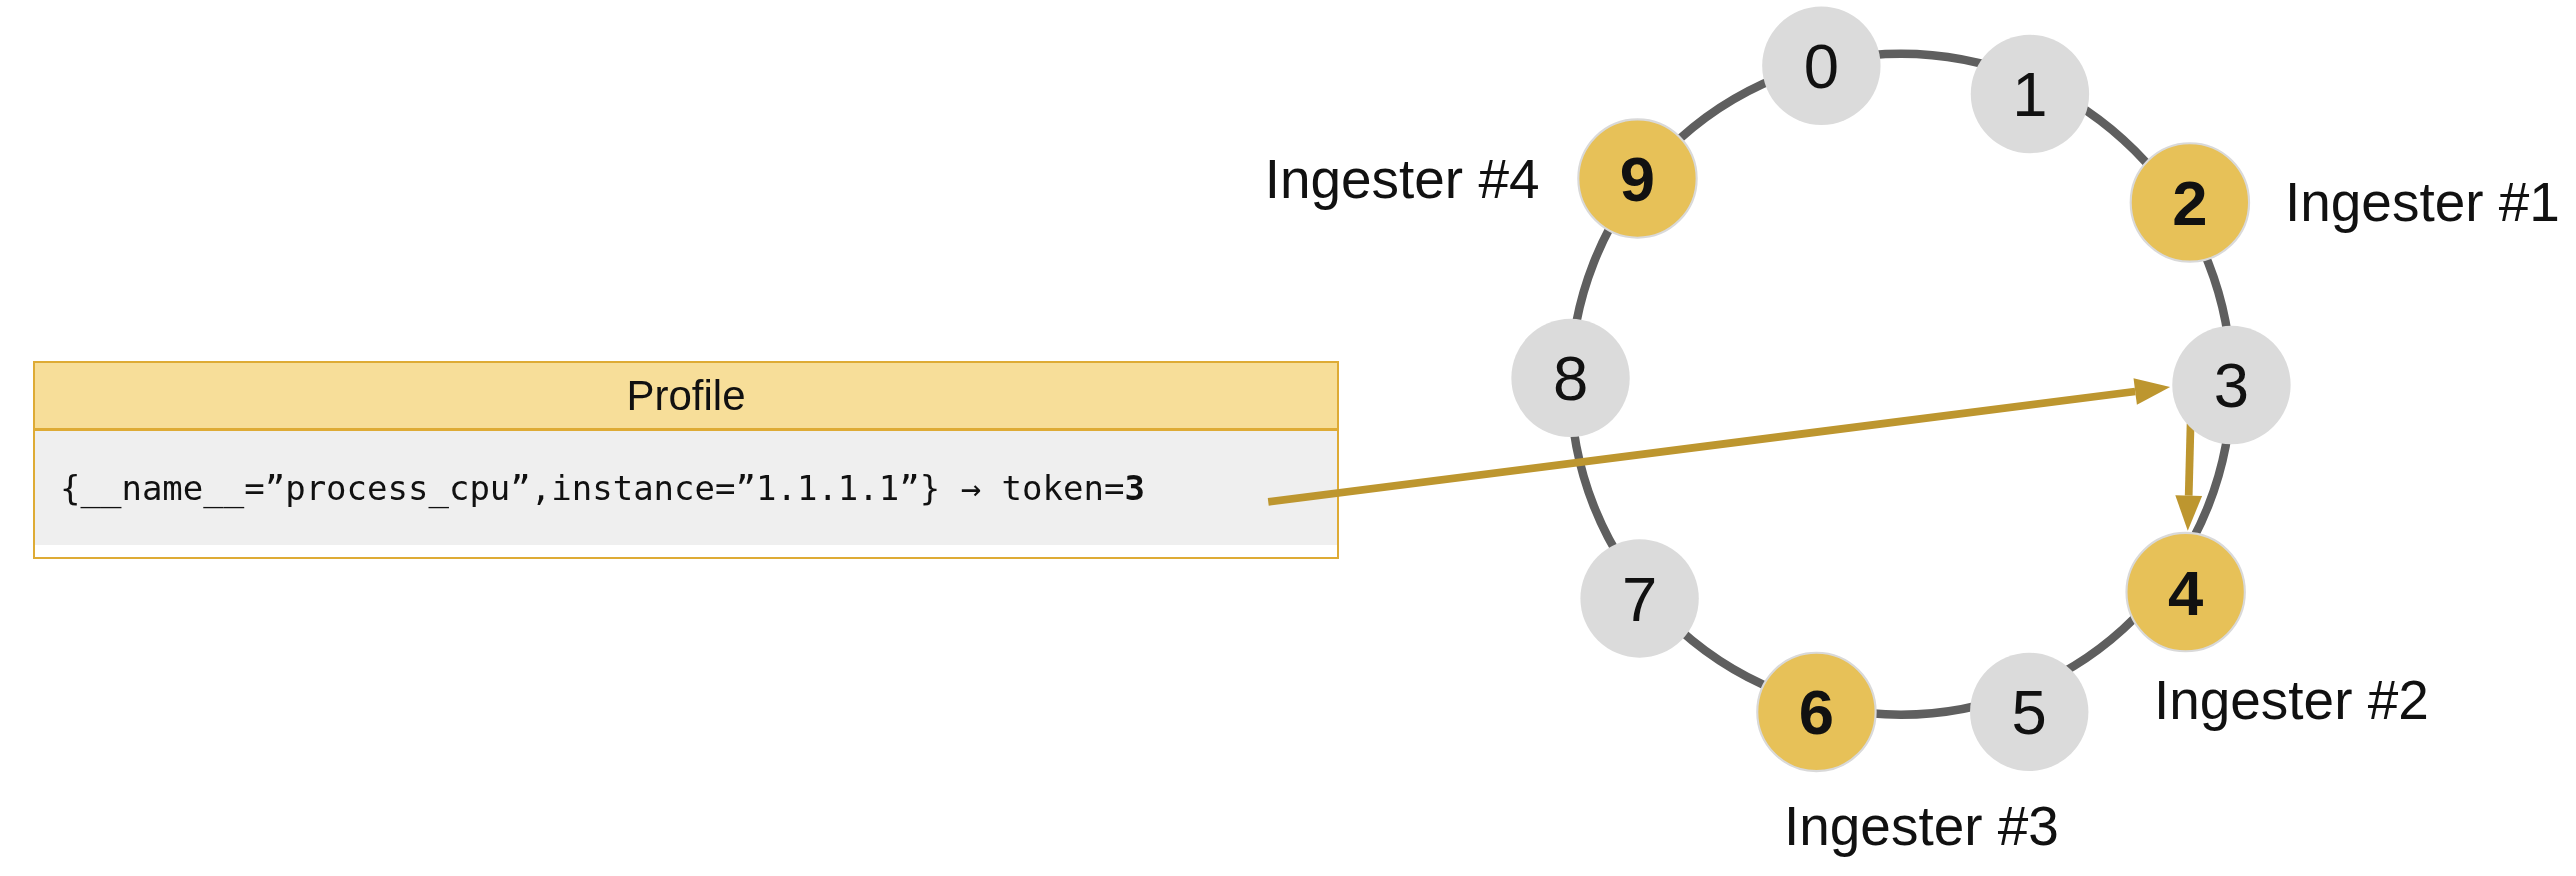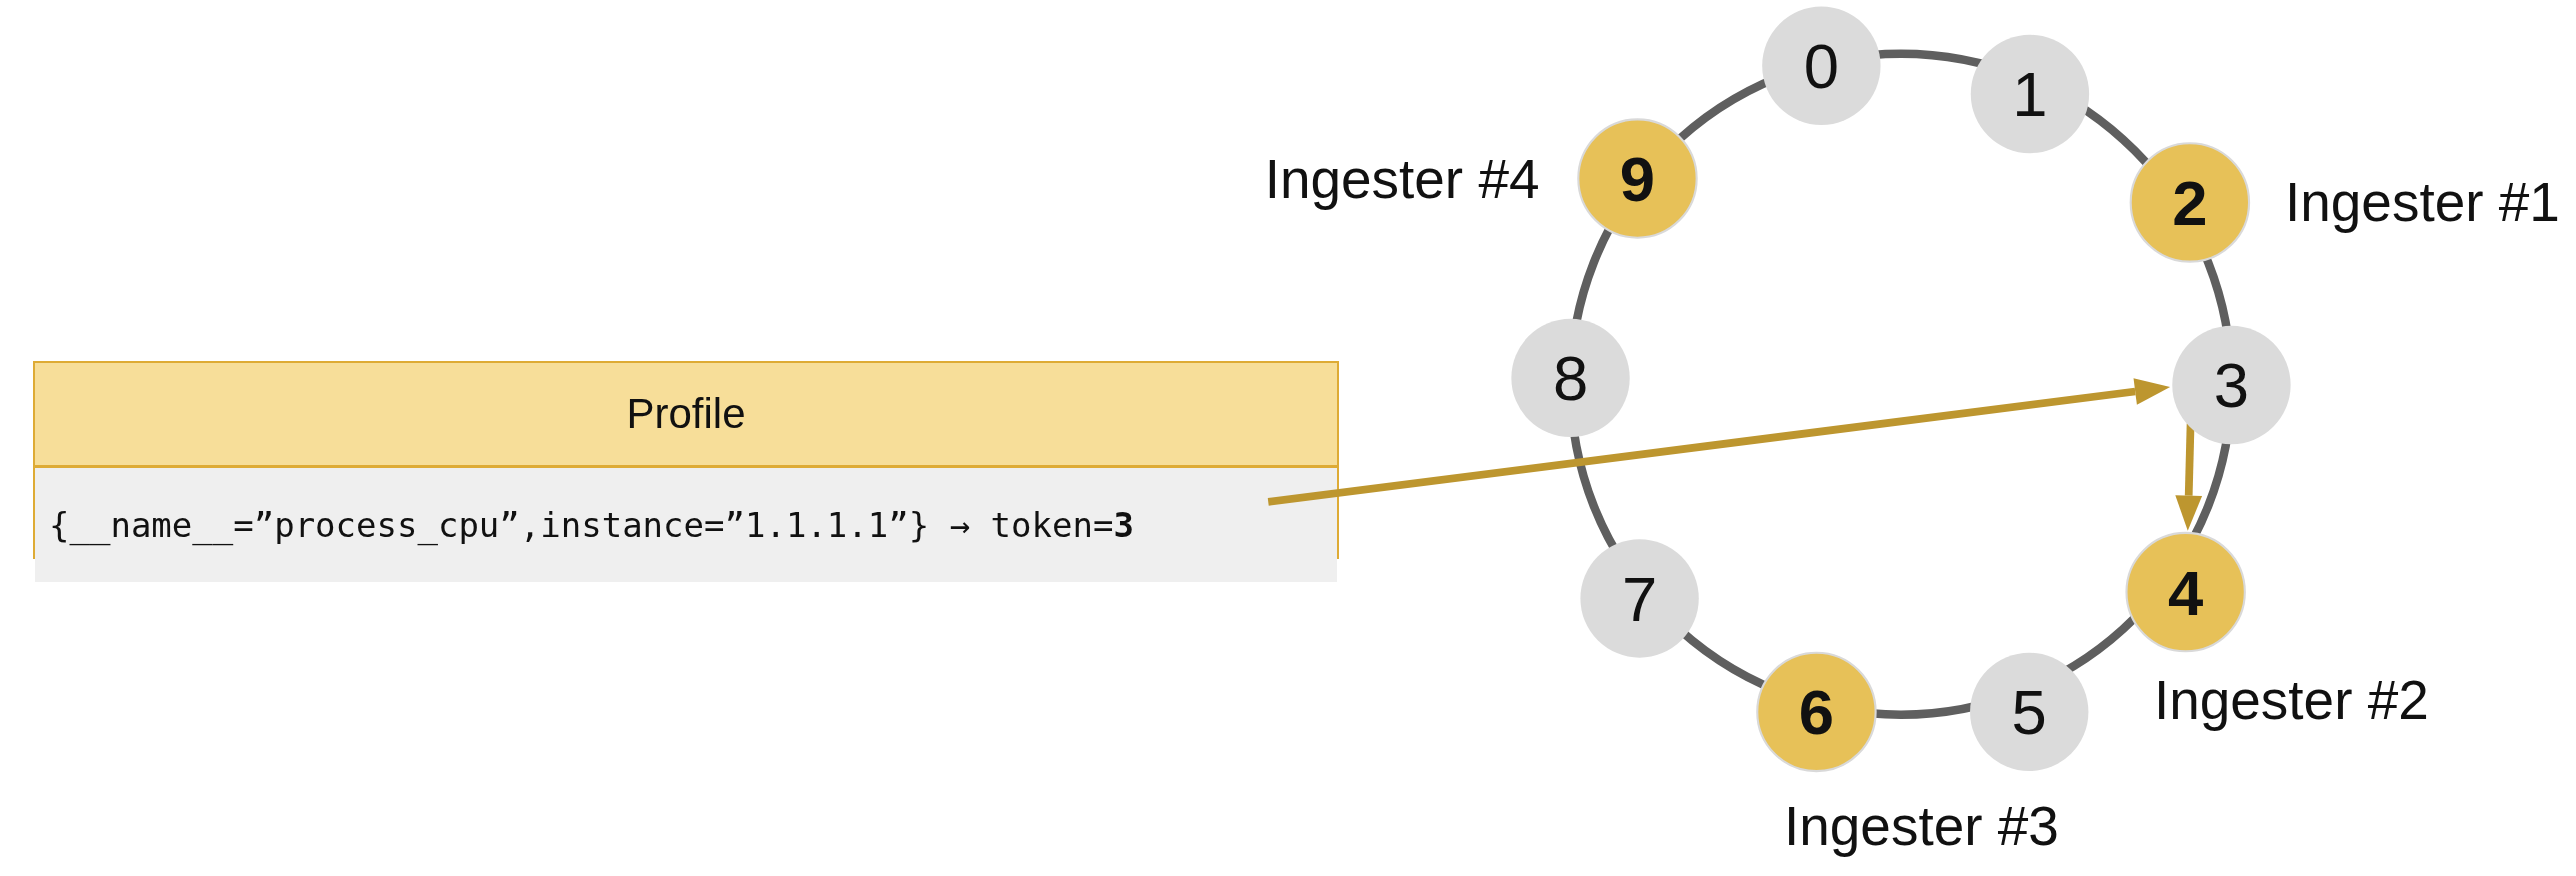--- a/index.html
+++ b/index.html
@@ -1,25 +1,25 @@
 <!DOCTYPE html>
 <html lang="en" style="font-size:11.3px"><head>
 <meta charset="utf-8">
 <style>
   html,body{margin:0;padding:0;background:#ffffff;}
   .stage{position:relative;width:2576px;height:877px;background:#ffffff;overflow:hidden;
          font-family:"Liberation Sans",sans-serif;}
   
   .profile-box{position:absolute;left:33px;top:361px;width:1306px;height:198px;
                box-sizing:border-box;border:2.8px solid #deab35;z-index:1;}
-  .profile-header{box-sizing:border-box;height:105px;border-bottom:3.5px solid #deab35;
+  .profile-header{box-sizing:border-box;height:68px;border-bottom:3.5px solid #deab35;
                   background:#f7de99;display:flex;align-items:center;justify-content:center;
                   font-size:42px;color:#111111;}
   .profile-body{box-sizing:border-box;height:114px;background:#efefef;display:flex;
-                align-items:center;padding-left:14px;
+                align-items:center;padding-left:25px;
                 font-family:"DejaVu Sans Mono",monospace;font-size:34px;color:#111111;
                 white-space:pre;}
   .code-bold{font-weight:700;}
   
   #diagram-svg{position:absolute;left:0;top:0;z-index:2;pointer-events:none;}
 </style>
 </head>
 <body>
 
 <div class="stage">

